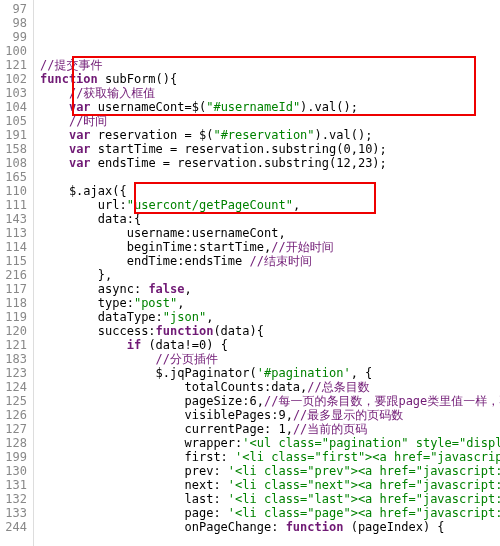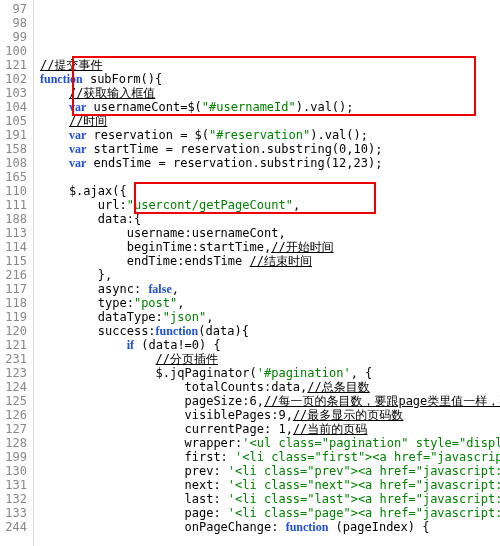--- a/index.html
+++ b/index.html
@@ -2,23 +2,23 @@
 <html><head>
 <meta charset="utf-8">
 <style>
 * { margin: 0; padding: 0; box-sizing: border-box; }
 body { font-family: Consolas, Monaco, monospace; font-size: 12px; background: #fff; width: 500px; position: relative; }
 .code-container { display: flex; }
 .gutter { background: #fff; border-right: 1px solid #ddd; padding: 2px 6px 2px 4px; text-align: right; color: #888; user-select: none; flex-shrink: 0; width: 34px; }
 .gutter div { height: 14px; line-height: 14px; text-align: right; }
 .code { padding: 2px 0 2px 6px; flex: 1; position: relative; white-space: pre; }
 .line { height: 14px; line-height: 14px; }
-.kw { color: #1d4ed8; font-weight: bold; font-family: Liberation Serif, serif; }
+.kw { color: #701a75; font-weight: bold; }
 .str { color: #008200; }
-.com { color: #000000; text-decoration: underline; }
+.com { color: #701a75; }
 .pl { color: #000000; }
 .box1 { position: absolute; border: 2px solid #e00; left: 38px; top: 56px; width: 404px; height: 60px; pointer-events: none; }
 .box2 { position: absolute; border: 2px solid #e00; left: 100px; top: 182px; width: 242px; height: 32px; pointer-events: none; }
 </style>
 </head>
 <body>
 
 <div class="code-container">
   <div class="gutter" id="gutter">
       <div>97</div>
@@ -29,31 +29,31 @@
       <div>102</div>
       <div>103</div>
       <div>104</div>
       <div>105</div>
       <div>191</div>
       <div>158</div>
       <div>108</div>
       <div>165</div>
       <div>110</div>
       <div>111</div>
-      <div>188</div>
+      <div>143</div>
       <div>113</div>
       <div>114</div>
       <div>115</div>
       <div>216</div>
       <div>117</div>
       <div>118</div>
       <div>119</div>
       <div>120</div>
       <div>121</div>
-      <div>231</div>
+      <div>183</div>
       <div>123</div>
       <div>124</div>
       <div>125</div>
       <div>126</div>
       <div>127</div>
       <div>128</div>
       <div>199</div>
       <div>130</div>
       <div>131</div>
       <div>132</div>

